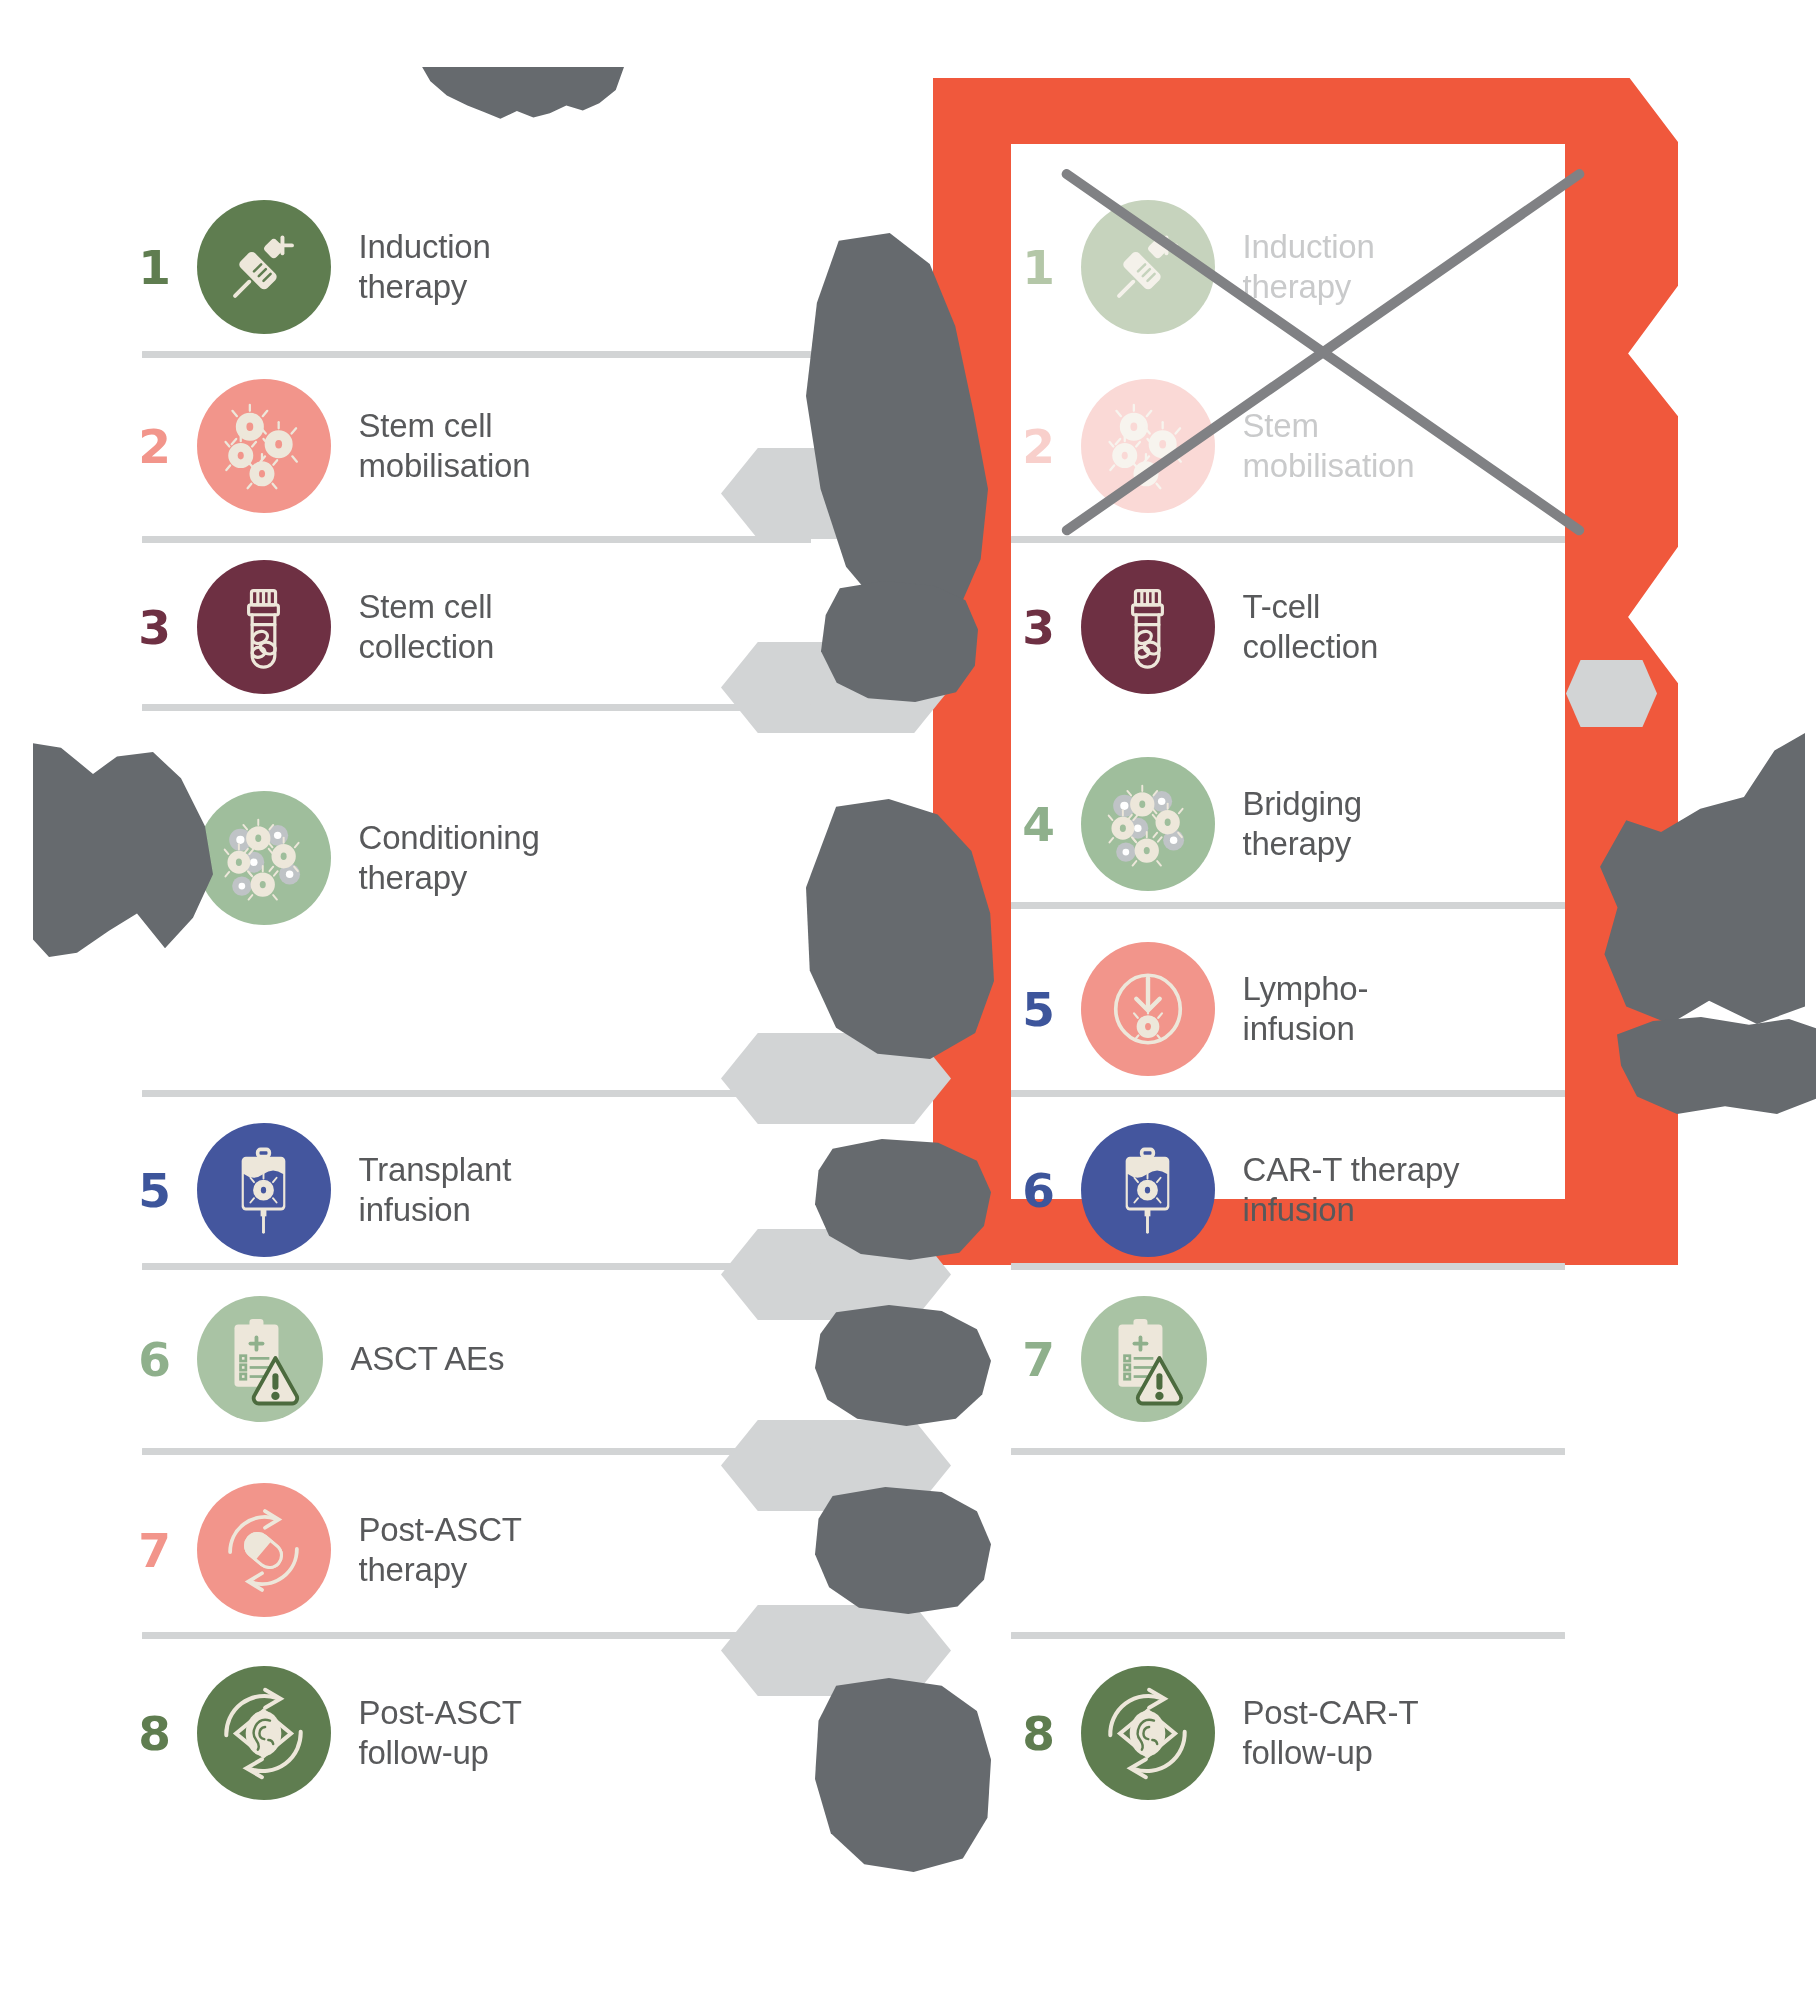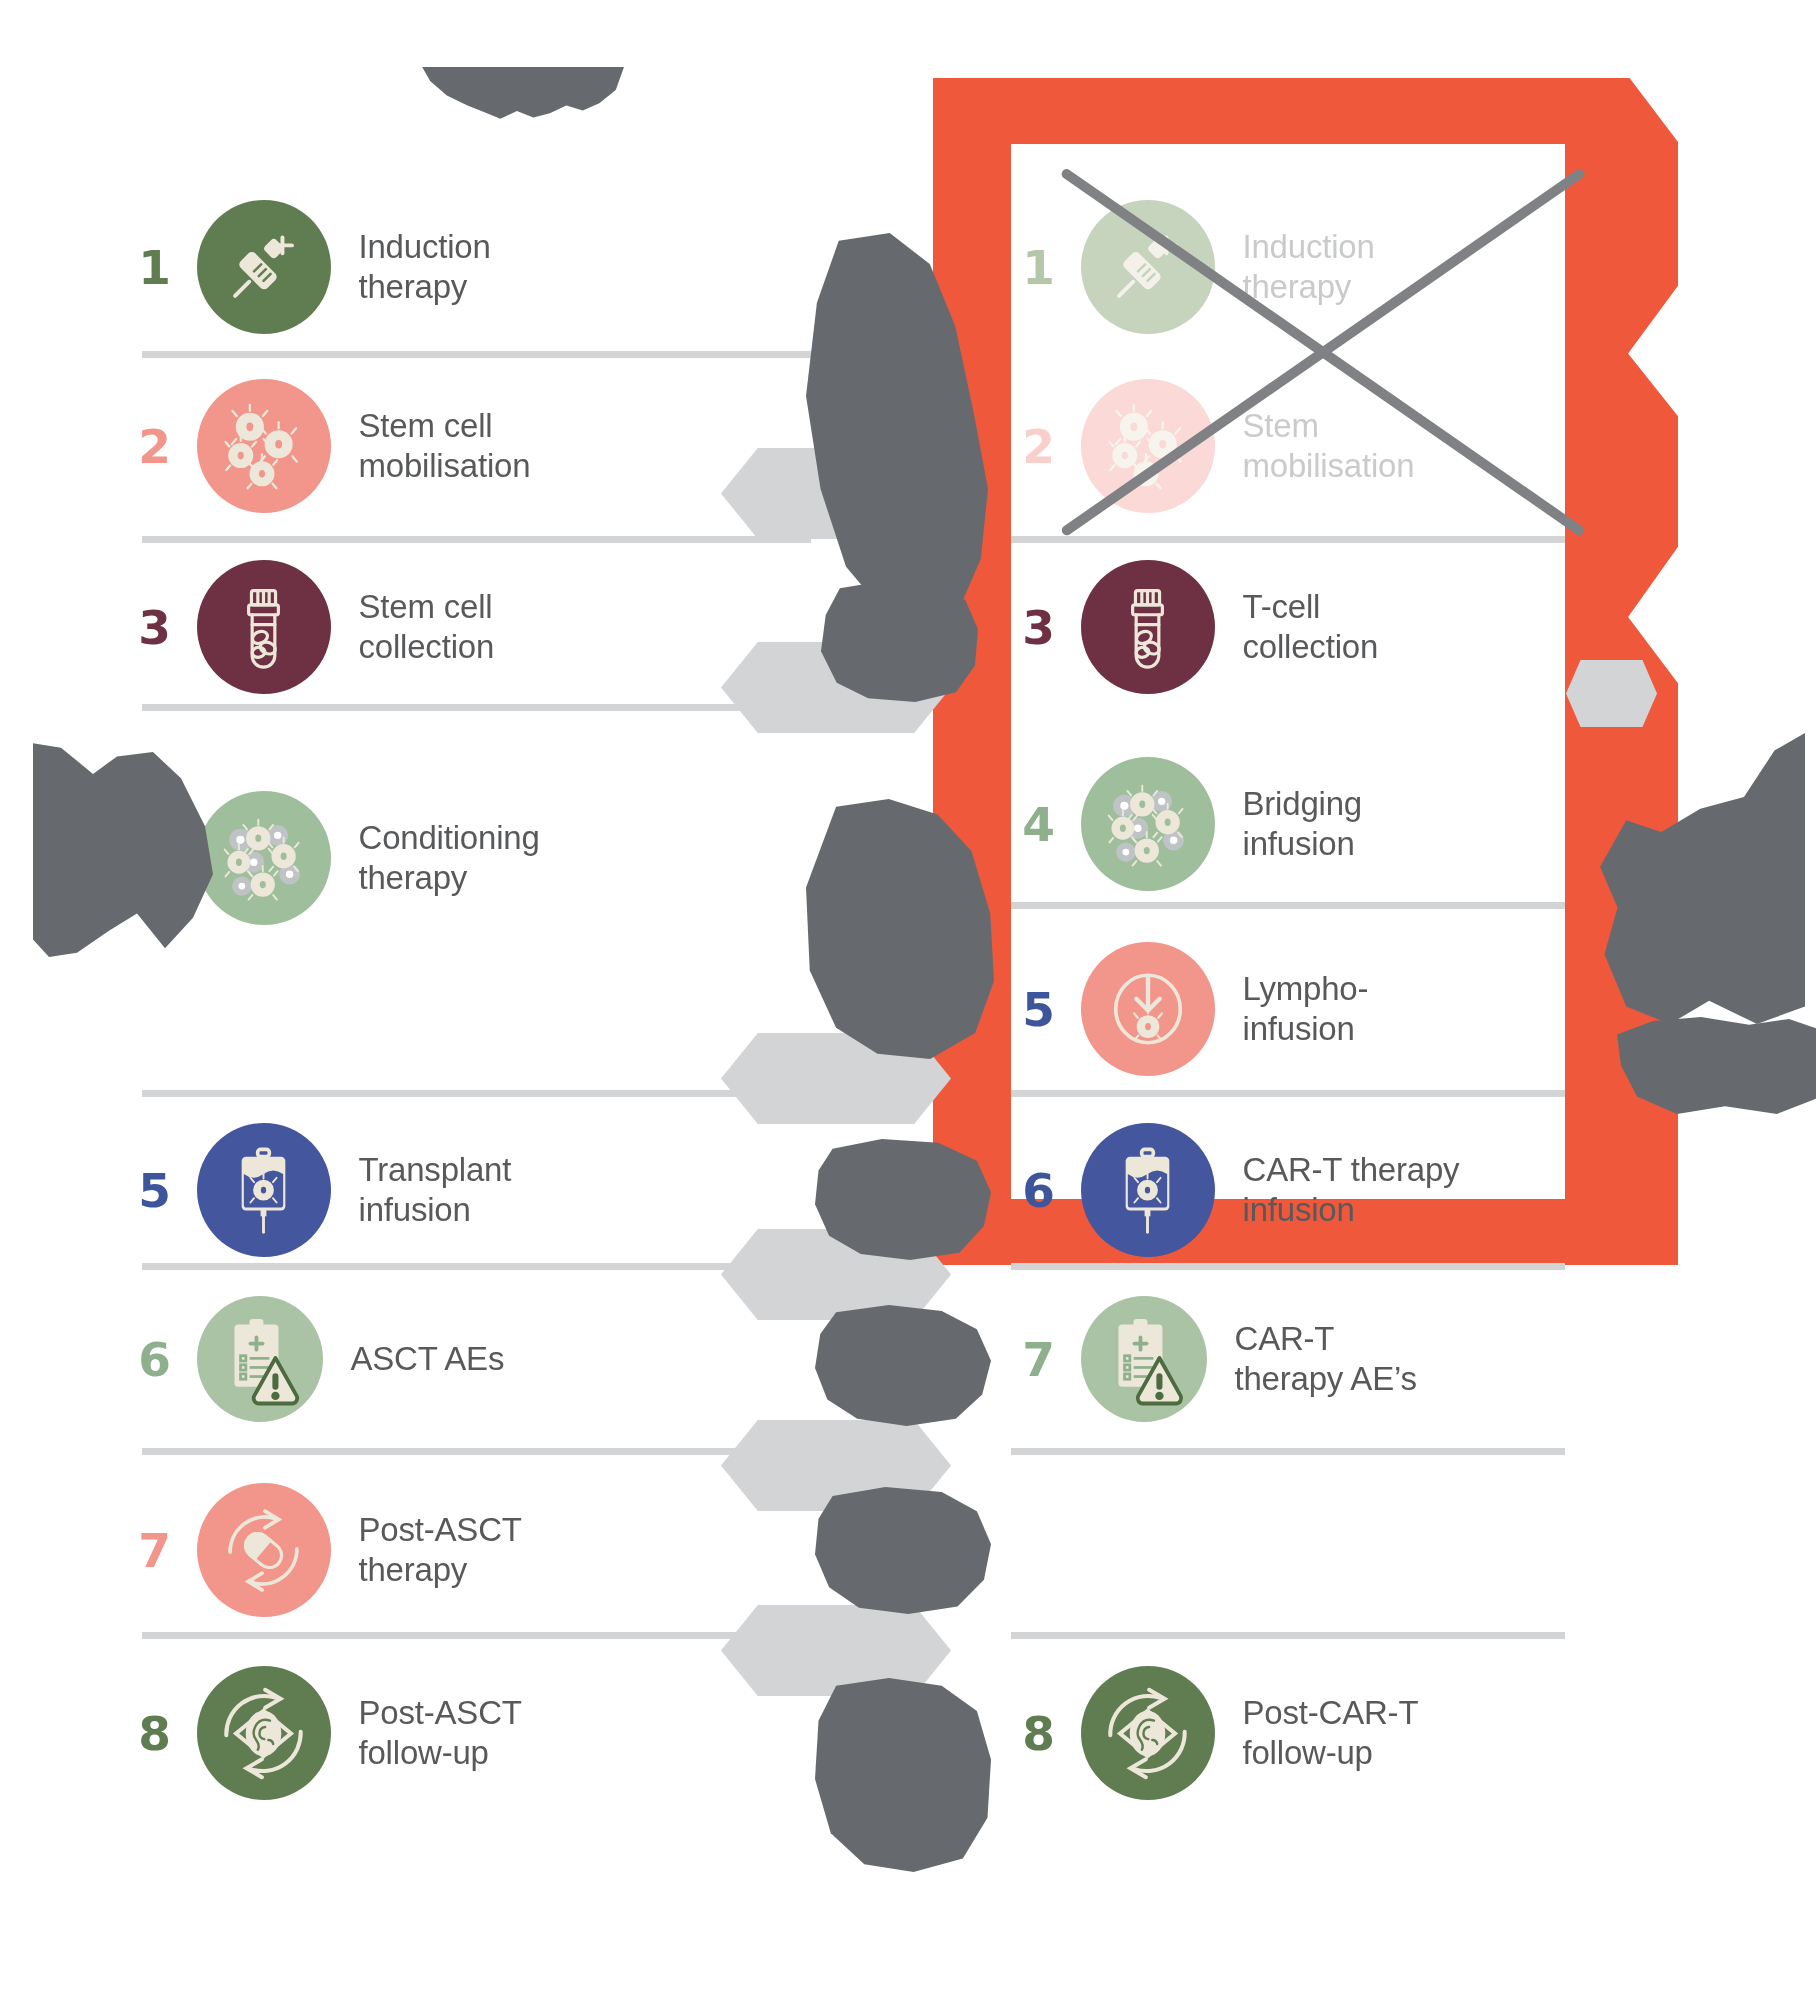--- a/index.html
+++ b/index.html
@@ -529,21 +529,21 @@
           </g>
           <g fill="#9FBE9C">
             <ellipse cx="58" cy="38" rx="4" ry="5"></ellipse>
               <ellipse cx="92" cy="62" rx="4" ry="5"></ellipse>
             <ellipse cx="32" cy="70" rx="4" ry="5"></ellipse>
               <ellipse cx="64" cy="100" rx="4" ry="5"></ellipse>
           </g>
         </svg>
       </div>
       <div class="label">Bridging
-infusion</div>
+therapy</div>
     </div>
 
     <div class="step" style="left:0px;top:942px;">
       <div class="num" style="color:#3D559B">5</div>
       <div class="badge" style="background:#F2958B">
         <svg width="88" height="88" viewBox="0 0 120 120" aria-hidden="true">
           <ellipse cx="60" cy="60" rx="44" ry="46" fill="none" stroke="#EDE7DA" stroke-width="5"></ellipse>
           <g stroke="#EDE7DA" stroke-width="6" stroke-linecap="round" fill="none">
             <line x1="60" y1="18" x2="60" y2="58"></line>
             <polyline points="44,46 60,62 76,46"></polyline>
@@ -605,22 +605,20 @@
             <rect x="30" y="79" width="7" height="7"></rect>
               <line x1="42" y1="82.5" x2="68" y2="82.5"></line>
           </g>
           <path d="M76 58 L104 108 a7 7 0 0 1 -6 10 H54 a7 7 0 0 1 -6 -10 z" fill="#EDE7DA" stroke="#4C6B3E" stroke-width="5" stroke-linejoin="round"></path>
           <g fill="#4C6B3E">
               <rect x="72" y="78" width="8" height="22" rx="4"></rect>
               <circle cx="76" cy="108" r="5.5"></circle>
             </g>
         </svg>
       </div>
-      <div class="label">CAR-T
-therapy AE’s</div>
     </div>
 
     <div class="step" style="left:0px;top:1666px;">
       <div class="num" style="color:#5F7D50">8</div>
       <div class="badge" style="background:#5F7D50">
         <svg width="97" height="97" viewBox="0 0 120 120" aria-hidden="true">
           <g fill="none" stroke="#EDE7DA" stroke-width="5" stroke-linecap="round">
             <path d="M14 62 A47 47 0 0 1 76 16"></path>
               <path d="M106 58 A47 47 0 0 1 44 104"></path>
             <polyline points="62,6 81,17 62,28"></polyline>

